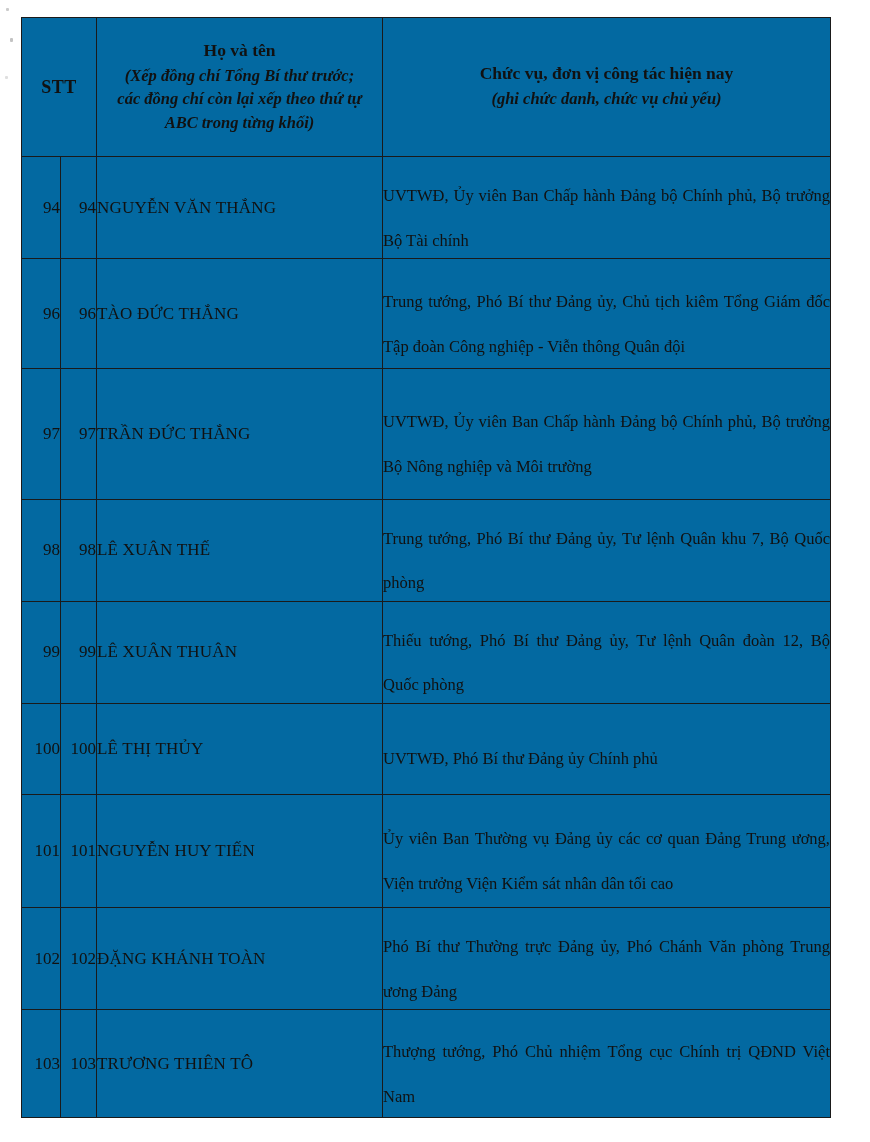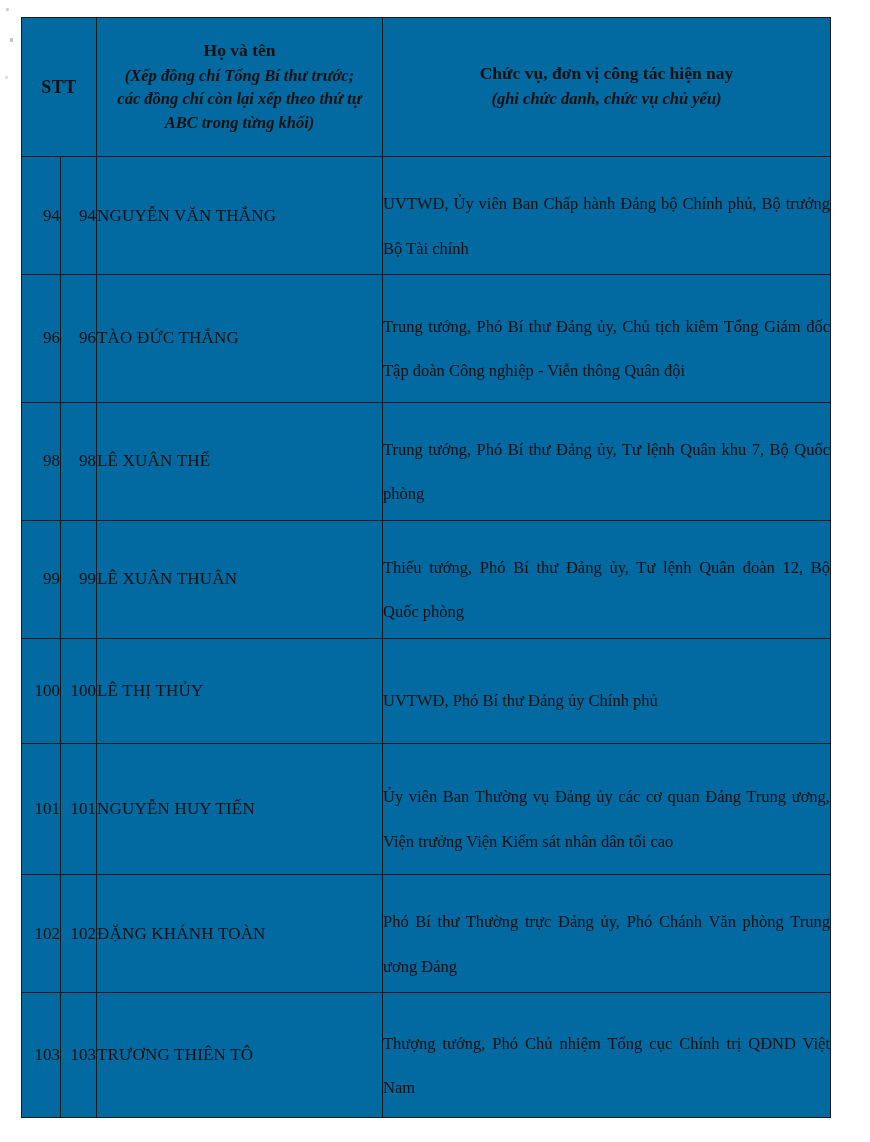--- a/index.html
+++ b/index.html
@@ -154,20 +154,29 @@
         </tr>
         <tr style="height: 97px;">
           <td class="num">96</td>
           <td class="num">96</td>
           <td class="name">TÀO ĐỨC THẮNG</td>
           <td class="pos">
             <span class="ln j">Trung tướng, Phó Bí thư Đảng ủy, Chủ tịch kiêm Tổng Giám đốc</span>
             <span class="ln">Tập đoàn Công nghiệp - Viễn thông Quân đội</span>
           </td>
         </tr>
+        <tr style="height: 115px;">
+          <td class="num">97</td>
+          <td class="num">97</td>
+          <td class="name">TRẦN ĐỨC THẮNG</td>
+          <td class="pos">
+            <span class="ln j">UVTWĐ, Ủy viên Ban Chấp hành Đảng bộ Chính phủ, Bộ trưởng</span>
+            <span class="ln">Bộ Nông nghiệp và Môi trường</span>
+          </td>
+        </tr>
         <tr style="height: 80px;">
           <td class="num">98</td>
           <td class="num">98</td>
           <td class="name">LÊ XUÂN THẾ</td>
           <td class="pos">
             <span class="ln j">Trung tướng, Phó Bí thư Đảng ủy, Tư lệnh Quân khu 7, Bộ Quốc</span>
             <span class="ln">phòng</span>
           </td>
         </tr>
         <tr style="height: 80px;">

